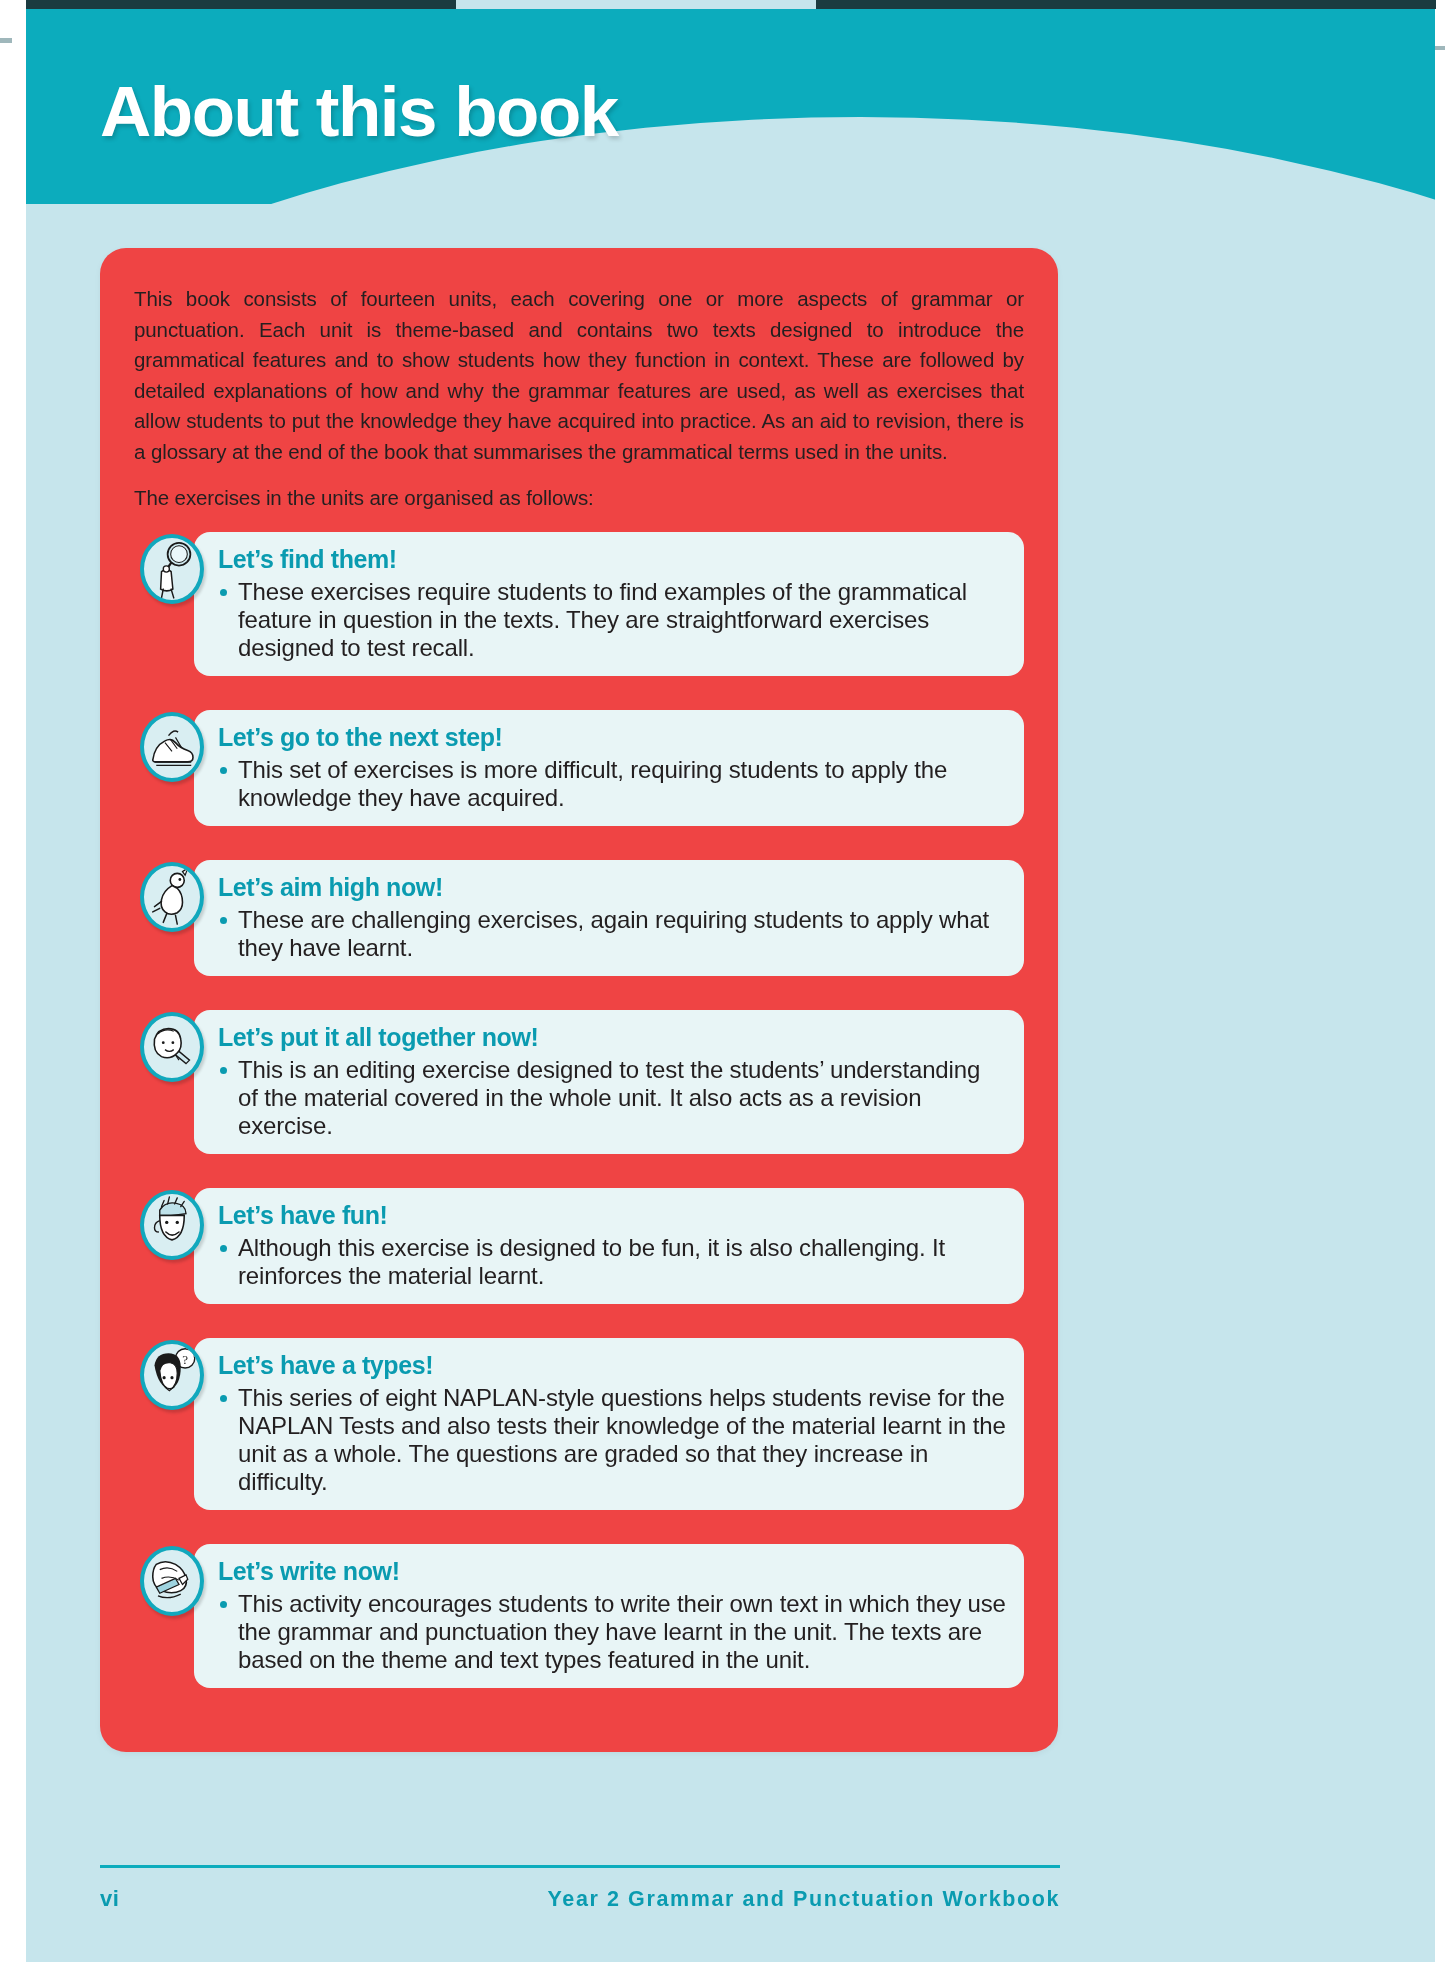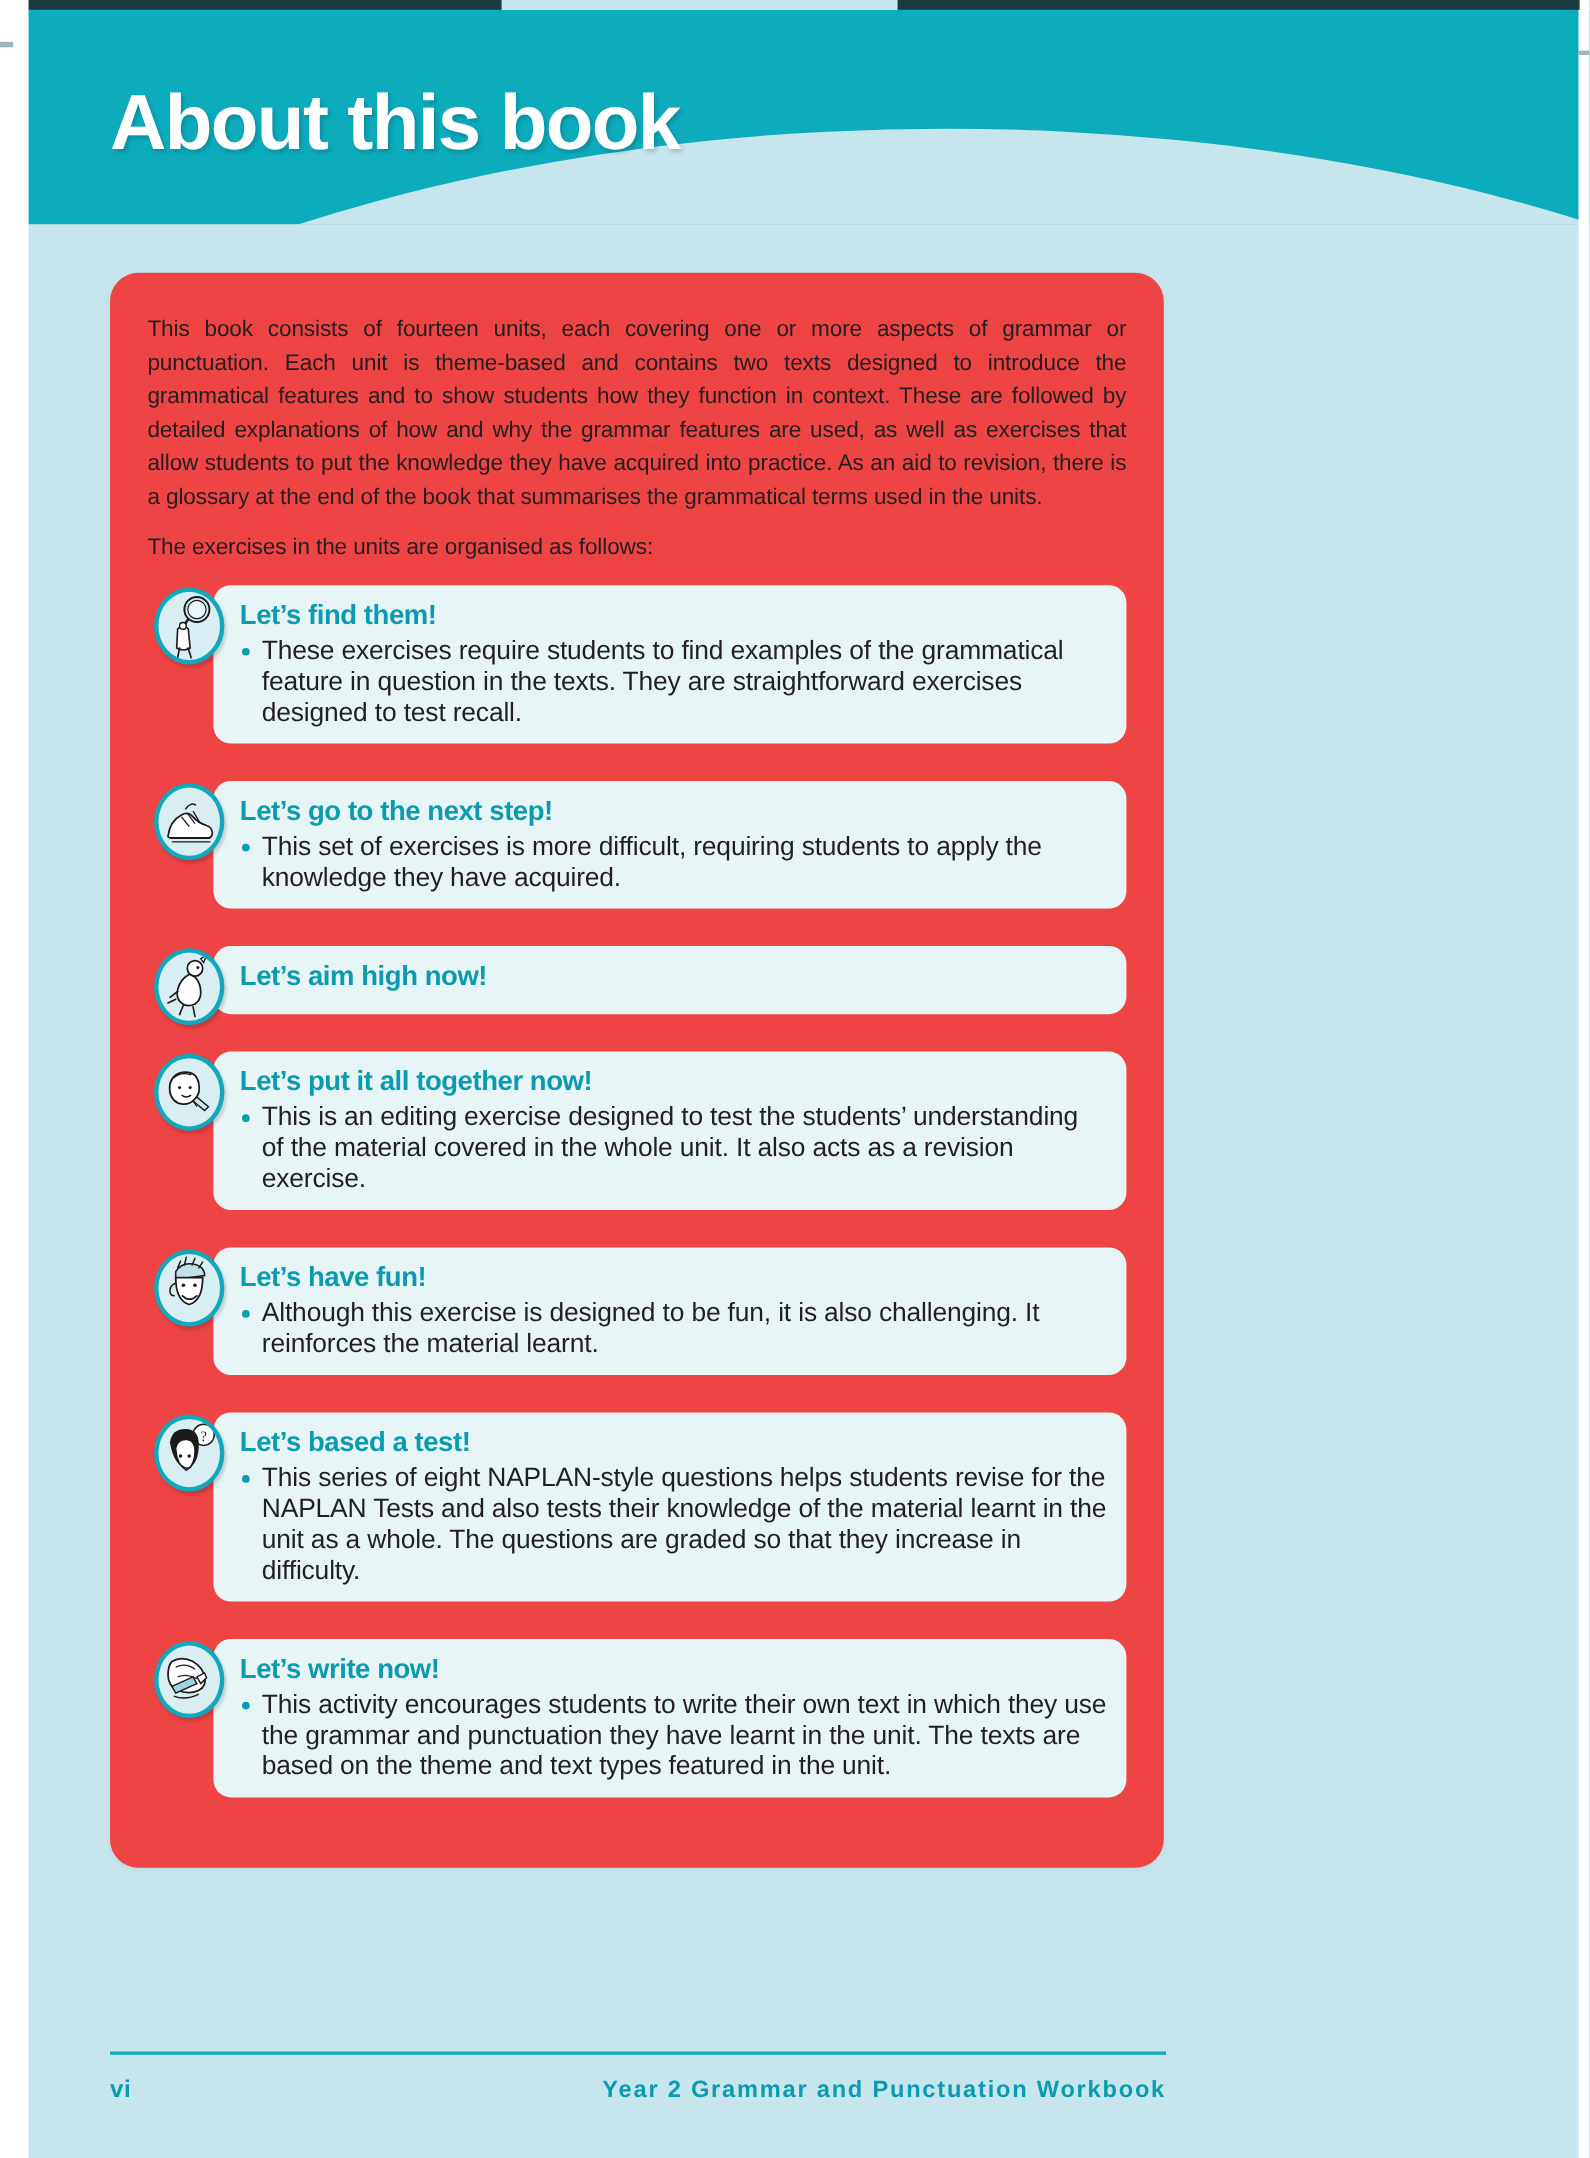--- a/index.html
+++ b/index.html
@@ -306,20 +306,23 @@
           <circle cx="38" cy="16" r="8" fill="#ffffff" stroke="#1a1a1a" stroke-width="1.8"></circle>
           <path d="M32 22 q-10 6 -12 16 q-2 9 4 14 q6 5 14 1 q6 -4 6 -12 q0 -10 -6 -16 z" fill="#ffffff" stroke="#1a1a1a" stroke-width="1.8"></path>
           <path d="M20 40 l-8 6 M18 48 l-8 4" stroke="#1a1a1a" stroke-width="1.7" stroke-linecap="round"></path>
           <path d="M26 54 l-4 10 M36 56 l2 10" stroke="#1a1a1a" stroke-width="1.7" stroke-linecap="round"></path>
           <circle cx="41" cy="15" r="1.6" fill="#1a1a1a"></circle>
         </svg>
       </div>
     </div>
     <div class="callout-panel">
       <div class="callout-title">Let’s aim high now!</div>
+      <ul class="callout-list">
+        <li>These are challenging exercises, again requiring students to apply what they have learnt.</li>
+      </ul>
     </div>
   </div>
 
   <div class="callout">
     <div class="icon-badge">
       <div class="ring">
         <svg viewBox="0 0 64 70">
           <path d="M12 26 q4 -12 16 -12 q12 0 14 12 q2 10 -4 16 q-8 8 -18 4 q-10 -5 -8 -20 z" fill="#ffffff" stroke="#1a1a1a" stroke-width="1.8"></path>
           <path d="M16 20 q8 -7 18 -3" stroke="#1a1a1a" stroke-width="1.4" fill="none"></path>
           <circle cx="22" cy="30" r="1.6" fill="#1a1a1a"></circle>
@@ -369,21 +372,21 @@
           <circle cx="35" cy="28" r="2.6" fill="#ffffff" stroke="#1a1a1a" stroke-width="1.2"></circle>
           <path d="M12 24 q2 -14 16 -14 q14 0 14 16 q0 20 -12 26 q-14 -4 -18 -28 z" fill="#1a1a1a"></path>
           <path d="M18 30 q2 -10 12 -9 q8 1 8 12 q0 14 -9 20 q-10 -6 -11 -23 z" fill="#ffffff" stroke="#1a1a1a" stroke-width="1.4"></path>
           <circle cx="23" cy="38" r="1.8" fill="#1a1a1a"></circle>
           <circle cx="32" cy="38" r="1.8" fill="#1a1a1a"></circle>
           <path d="M24 48 q5 5 10 1" stroke="#1a1a1a" stroke-width="1.6" fill="none" stroke-linecap="round"></path>
         </svg>
       </div>
     </div>
     <div class="callout-panel">
-      <div class="callout-title">Let’s based a test!</div>
+      <div class="callout-title">Let’s have a types!</div>
       <ul class="callout-list">
         <li>This series of eight NAPLAN-style questions helps students revise for the NAPLAN Tests and also tests their knowledge of the material learnt in the unit as a whole. The questions are graded so that they increase in difficulty.</li>
       </ul>
     </div>
   </div>
 
   <div class="callout">
     <div class="icon-badge">
       <div class="ring">
         <svg viewBox="0 0 64 70">

